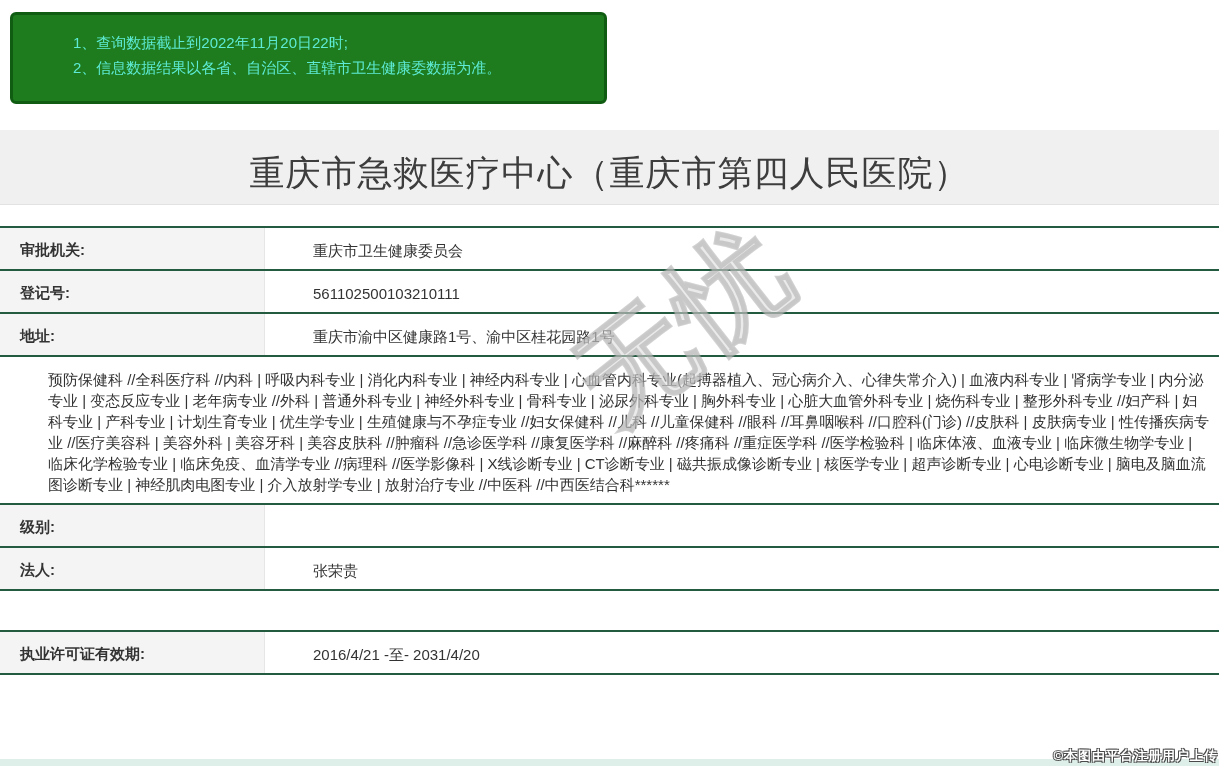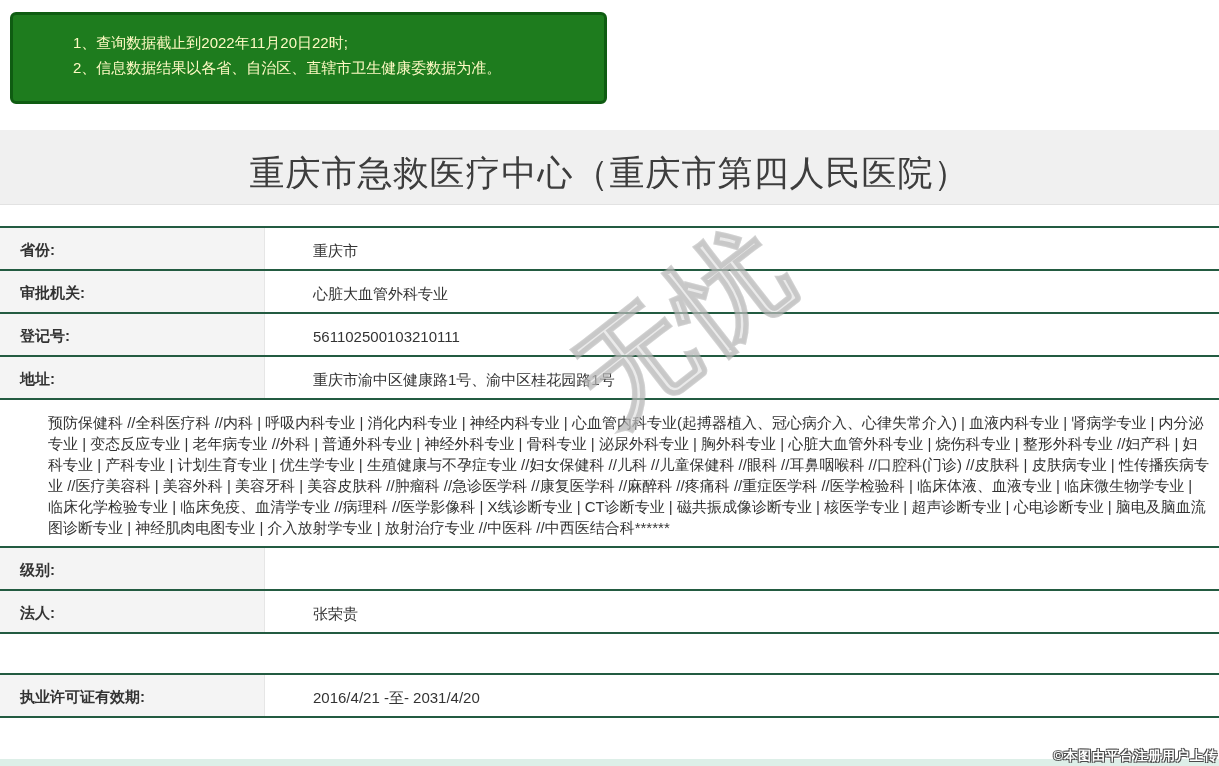--- a/index.html
+++ b/index.html
@@ -13,21 +13,21 @@
   }
 
   
   .notice-banner {
     position: absolute;
     left: 10px; top: 12px;
     width: 597px; height: 92px;
     background: #1e7c1e;
     border: 3px solid #0f5c12;
     border-radius: 6px;
-    color: #fef9c3;
+    color: #5eead4;
     font-size: 15px;
     line-height: 25px;
     padding: 15px 12px 0 60px;
   }
   .notice-banner .notice-line { white-space: nowrap; }
 
   
   .title-band {
     position: absolute;
     left: 0; top: 130px;
@@ -122,28 +122,24 @@
   <div class="notice-line">1、查询数据截止到2022年11月20日22时;</div>
   <div class="notice-line">2、信息数据结果以各省、自治区、直辖市卫生健康委数据为准。</div>
 </div>
 
 <div class="title-band">
   <h1 class="page-title">重庆市急救医疗中心（重庆市第四人民医院）</h1>
 </div>
 
 <div class="info-table">
 
-  <div class="info-row">
-    <div class="info-label">省份:</div>
-    <div class="info-value">重庆市</div>
-  </div>
 
   <div class="info-row">
     <div class="info-label">审批机关:</div>
-    <div class="info-value">心脏大血管外科专业</div>
+    <div class="info-value">重庆市卫生健康委员会</div>
   </div>
 
   <div class="info-row">
     <div class="info-label">登记号:</div>
     <div class="info-value">561102500103210111</div>
   </div>
 
   <div class="info-row">
     <div class="info-label">地址:</div>
     <div class="info-value">重庆市渝中区健康路1号、渝中区桂花园路1号</div>

